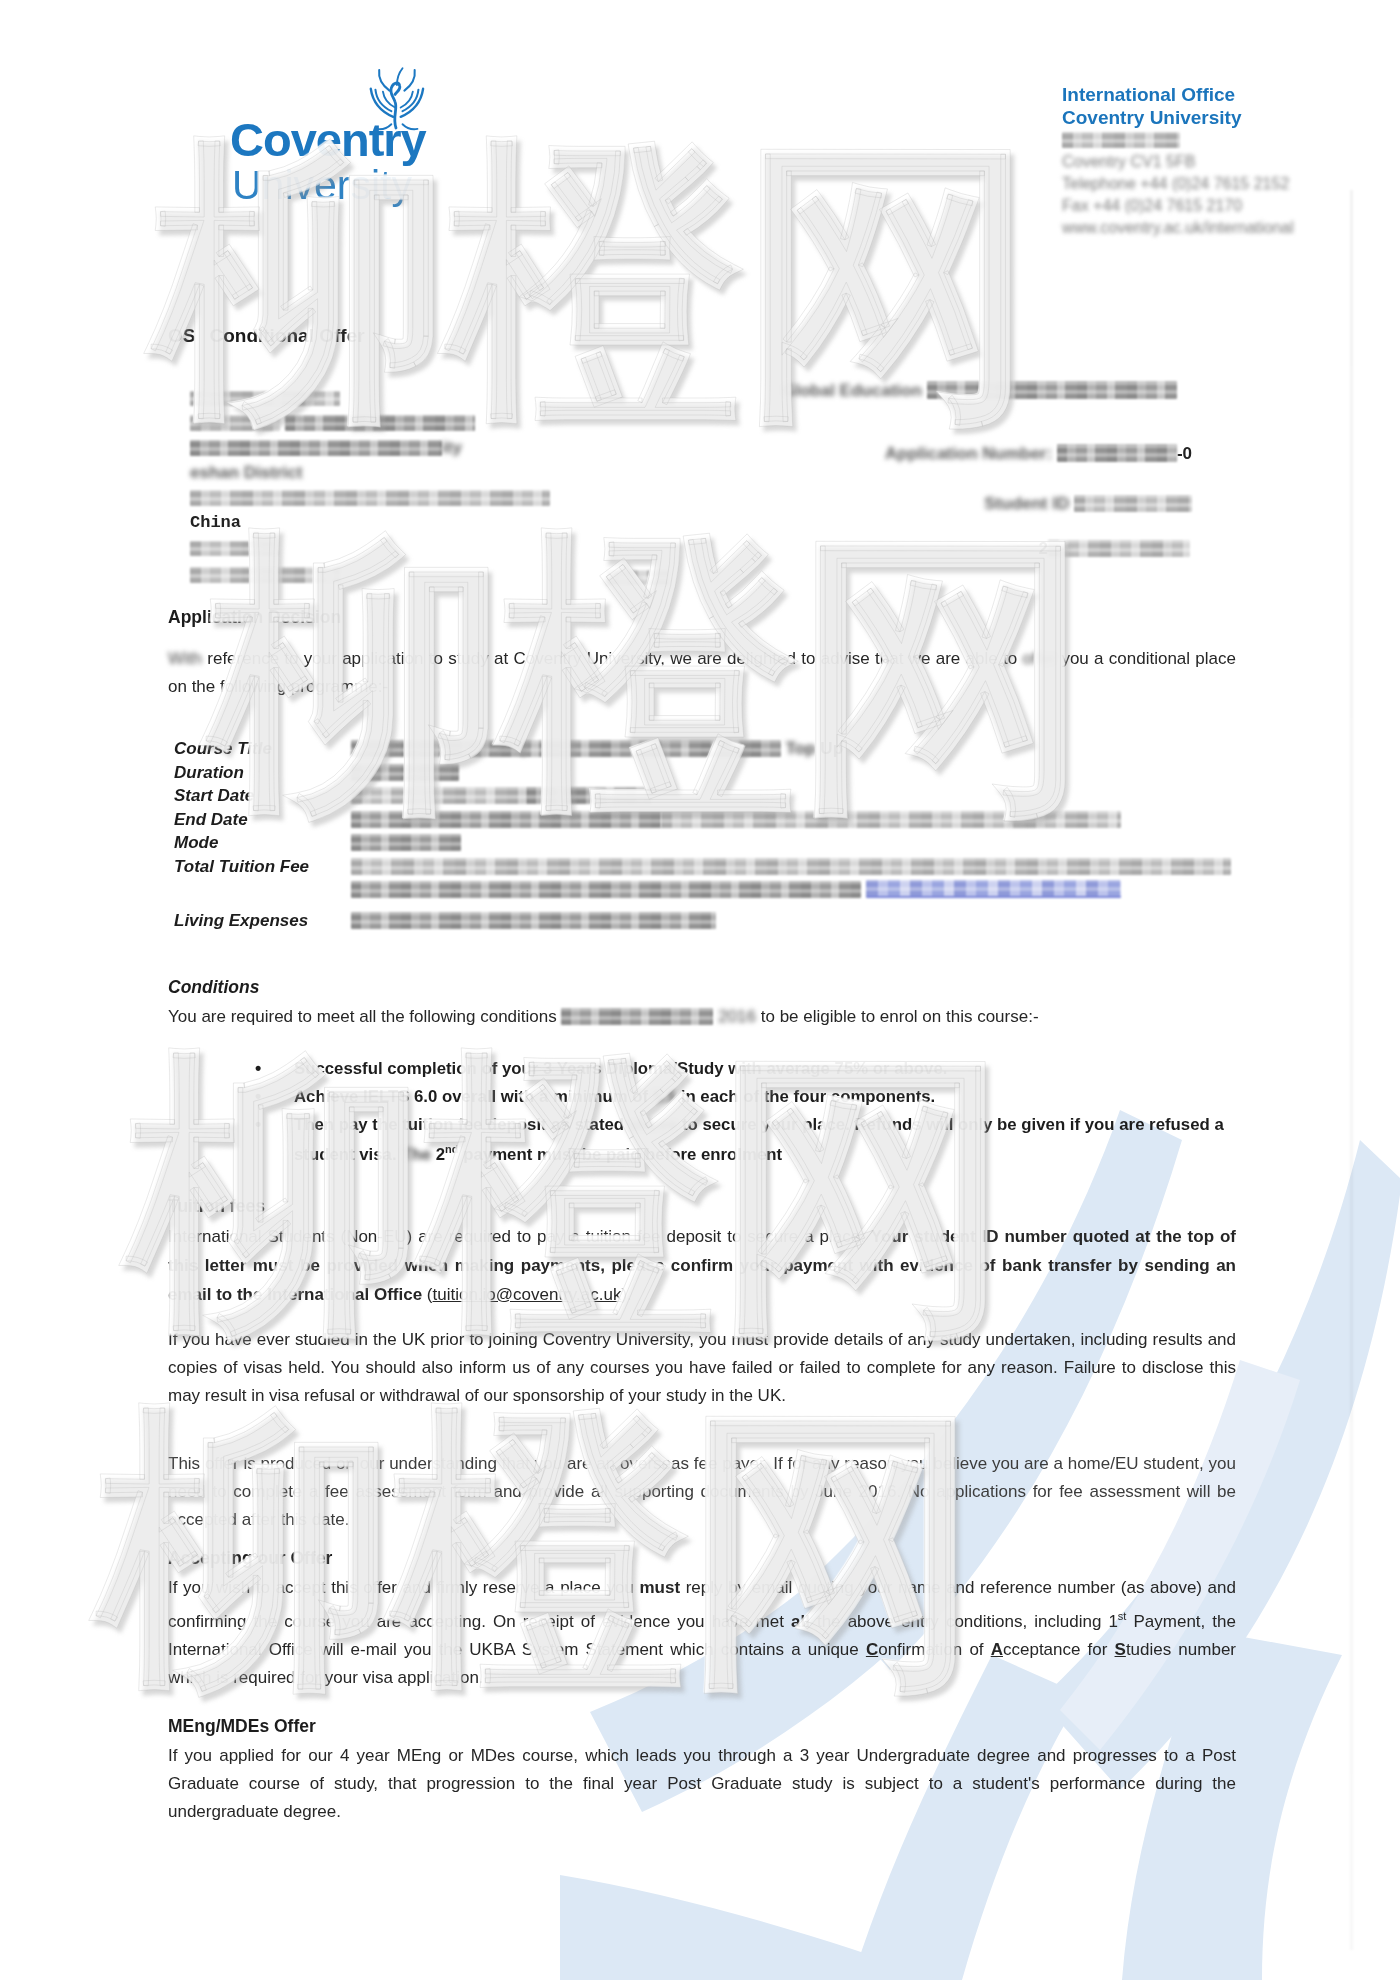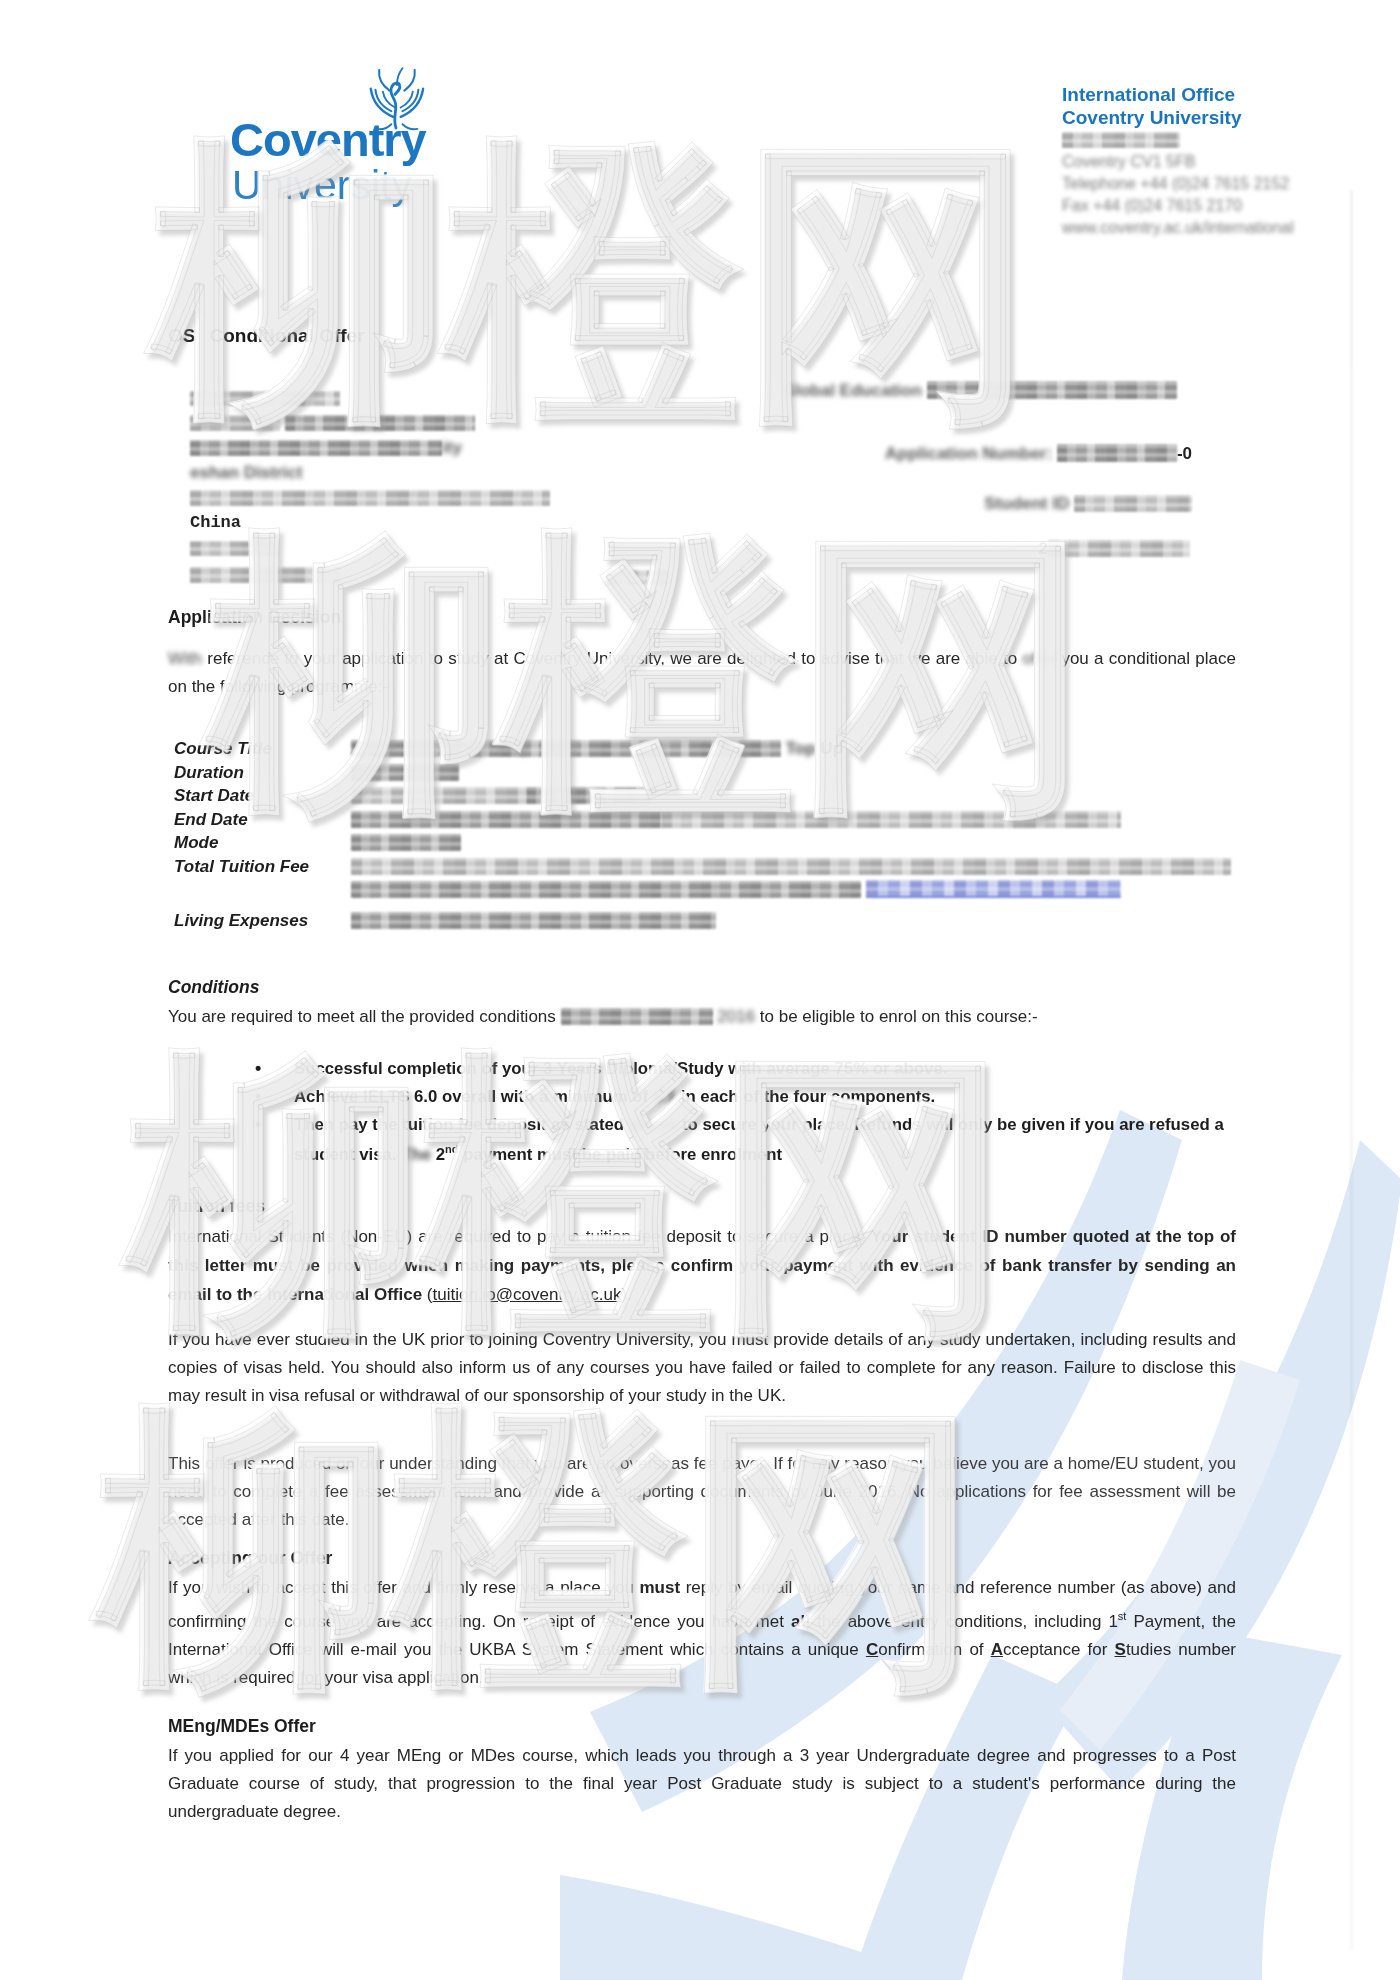--- a/index.html
+++ b/index.html
@@ -192,21 +192,21 @@
         <div class="cval"><span class="px" style="width:510px;height:17px;"></span> <span class="px px-blue" style="width:255px;height:16px;"></span></div>
       </div>
       <div class="crow" style="margin-top:7px;">
         <div class="clabel">Living Expenses</div>
         <div class="cval"><span class="px" style="width:365px;height:17px;"></span></div>
       </div>
     </div>
 
     <div class="abs h" style="left:168px;top:977px;font-style:italic;">Conditions</div>
     <div class="abs para para-lh29" style="left:168px;top:1002px;">
-      <span>You are required to meet all the provided conditions </span><span class="px" style="width:152px;height:17px;"></span> <span class="blurword">2016</span><span> to be eligible to enrol on this course:-</span>
+      <span>You are required to meet all the following conditions </span><span class="px" style="width:152px;height:17px;"></span> <span class="blurword">2016</span><span> to be eligible to enrol on this course:-</span>
     </div>
 
     <ul class="blist abs" style="left:253px;top:1057px;">
       <li><span>Successful completion of your 3 Years Diploma/Study with average 75% or above.</span></li>
       <li><span>Achieve IELTS 6.0 overall with a minimum of </span><span class="blurword">5.5</span><span> in each of the four components.</span></li>
       <li><span>Then pay the tuition fee deposit as stated </span><span class="blurword">above</span><span> to secure your place.  Refunds will only be given if you are refused a student visa.  </span><span class="blurword">The</span><span> 2</span><span class="sup">nd</span><span> payment  must be paid before enrolment</span></li>
     </ul>
 
     <div class="abs h" style="left:168px;top:1196px;">Tuition fees</div>
     <div class="abs para para-lh29" style="left:168px;top:1222px;">

